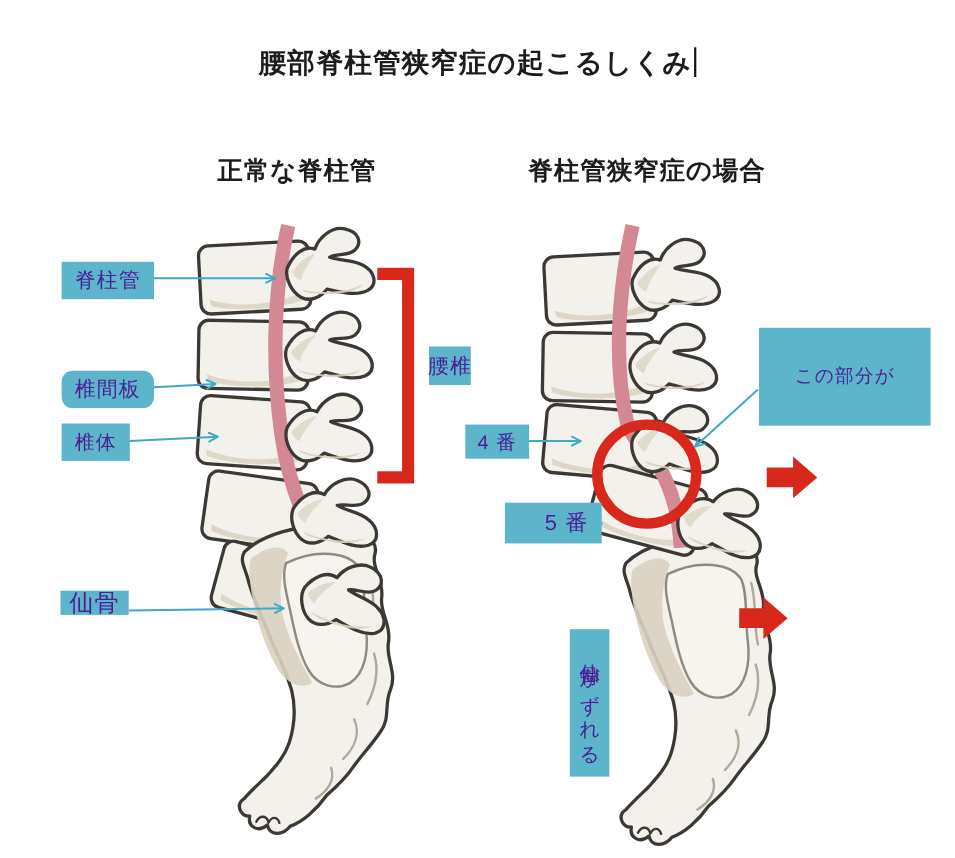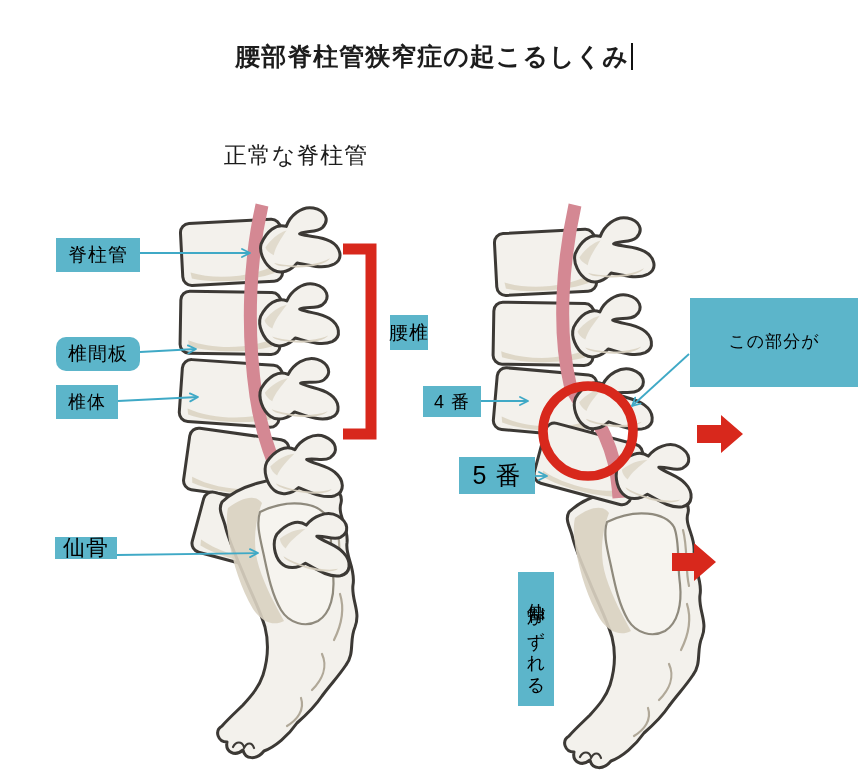--- a/index.html
+++ b/index.html
@@ -21,38 +21,38 @@
   .title{
     left:0;top:40px;width:868px;text-align:center;
     font-size:25px;font-weight:bold;color:var(--ink);letter-spacing:1px;white-space:nowrap;font-family:Liberation Mono, monospace;
   }
   .cursor{
     display:inline-block;width:2px;height:27px;background:#111;
     vertical-align:-5px;margin-left:2px;
   }
   .subheading{
     top:140px;transform:translateX(-50%);
-    font-size:23px;font-weight:normal;color:var(--ink);letter-spacing:1px;white-space:nowrap;margin-left:26px;
+    font-size:23px;font-weight:bold;color:var(--ink);letter-spacing:1px;white-space:nowrap;
   }
   .sub-left{left:270px;}
   .sub-right{left:588px;}
   .tag{
-    background:var(--teal);color:#000000;
+    background:var(--teal);color:#4c1d95;
     display:flex;align-items:center;justify-content:center;
     white-space:nowrap;letter-spacing:1px;
   }
   .tag-spinal-canal{left:56px;top:238px;width:84px;height:34px;font-size:19px;}
   .tag-disc        {left:56px;top:337px;width:84px;height:34px;font-size:19px;border-radius:10px;}
   .tag-body        {left:56px;top:385px;width:62px;height:34px;font-size:18px;}
   .tag-sacrum      {left:55px;top:537px;width:62px;height:22px;font-size:22px;}
   .tag-lumbar      {left:390px;top:315px;width:38px;height:35px;font-size:19px;}
   .tag-no4         {left:423px;top:386px;width:58px;height:31px;font-size:18px;}
-  .tag-no5         {left:459px;top:457px;width:76px;height:37px;font-size:25px;}
+  .tag-no5         {left:459px;top:457px;width:64px;height:37px;font-size:20px;padding-left:24px;}
   .tag-callout{
-    left:690px;top:298px;width:168px;height:89px;font-size:17px;line-height:1.55;
+    left:690px;top:298px;width:156px;height:89px;font-size:17px;line-height:1.55;
     flex-direction:column;
   }
   .tag-sacrum-shift{
     left:518px;top:572px;width:36px;height:134px;font-size:18px;
     writing-mode:vertical-rl;letter-spacing:3px;
   }
 </style>
 </head>
 <body>
 
@@ -151,20 +151,21 @@
 
     <polygon fill="#d8281c" points="697,425 721,425 721,415 743,434 721,453 721,443 697,443"></polygon>
     <polygon fill="#d8281c" points="672,553 694,553 694,543 716,562 694,581 694,571 672,571"></polygon>
   </svg>
 
   <div class="overlay title">
     <span>腰部脊柱管狭窄症の起こるしくみ</span><span class="cursor"></span>
   </div>
 
   <div class="overlay subheading sub-left">正常な脊柱管</div>
+  <div class="overlay subheading sub-right">脊柱管狭窄症の場合</div>
 
   <div class="overlay tag tag-spinal-canal">脊柱管</div>
   <div class="overlay tag tag-disc">椎間板</div>
   <div class="overlay tag tag-body">椎体</div>
   <div class="overlay tag tag-lumbar">腰椎</div>
   <div class="overlay tag tag-sacrum">仙骨</div>
 
   <div class="overlay tag tag-no4">4 番</div>
   <div class="overlay tag tag-no5">5 番</div>
 

